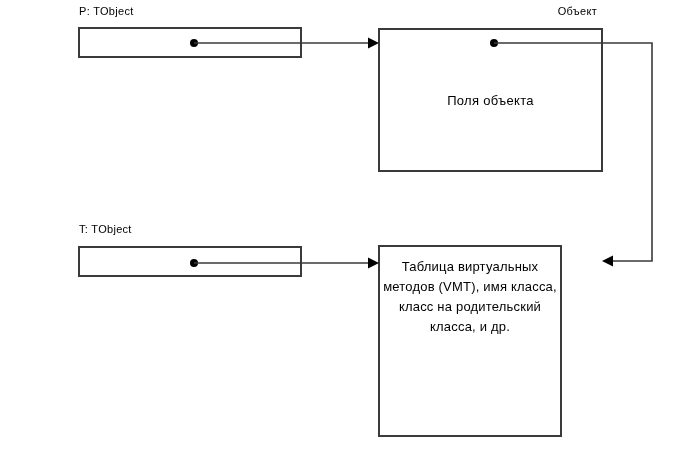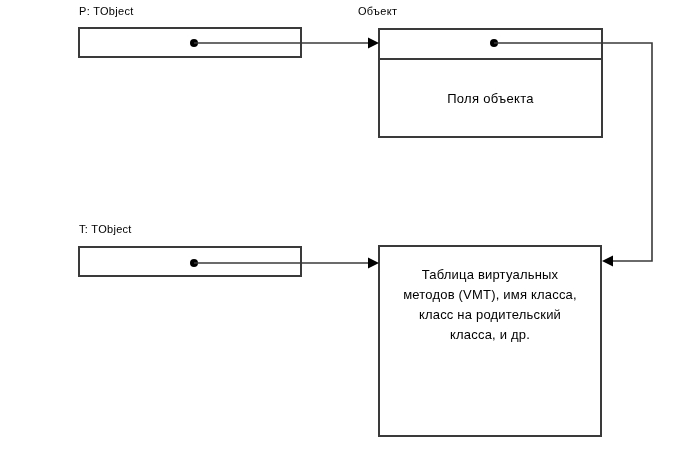--- a/index.html
+++ b/index.html
@@ -27,36 +27,36 @@
   .box{
     position:absolute;
     box-sizing:border-box;
     border:2px solid var(--line);
     background:var(--bg);
   }
   
   .p-label{left:79px;top:3px;}
   .p-box{left:78px;top:27px;width:224px;height:31px;}
   
-  .obj-label{left:358px;top:3px;width:225px;text-align:left;}
-  .obj-box{left:378px;top:28px;width:225px;height:110px;display:flex;flex-direction:column;}
+  .obj-label{left:372px;top:3px;width:225px;text-align:right;}
+  .obj-box{left:378px;top:28px;width:225px;height:144px;display:flex;flex-direction:row;}
   .obj-vmtptr-row{height:28px;border-bottom:2px solid var(--line);flex:none;}
   .obj-fields-row{
     flex:1;display:flex;align-items:center;justify-content:center;
     font-size:13px;letter-spacing:0.3px;
   }
   
   .t-label{left:79px;top:221px;}
   .t-box{left:78px;top:246px;width:224px;height:31px;}
   
   .vmt-box{
-    left:378px;top:245px;width:224px;height:192px;
+    left:378px;top:245px;width:184px;height:192px;
     text-align:center;
     font-size:13px;line-height:20px;
-    padding-top:18px;
+    padding-top:10px;
     letter-spacing:0.2px;
   }
   .overlay{
     position:absolute;left:0;top:0;width:692px;height:459px;
     pointer-events:none;
   }
   .overlay line, .overlay polyline{
     stroke:var(--line);stroke-width:1.6;fill:none;
   }
   .overlay circle, .overlay polygon{

